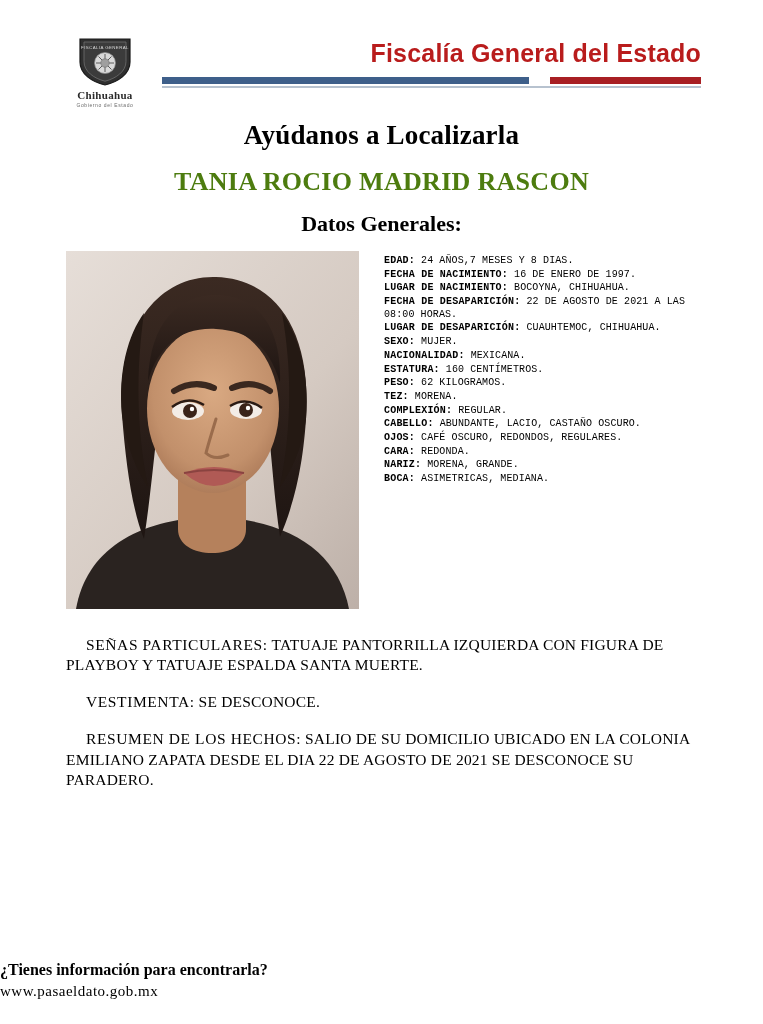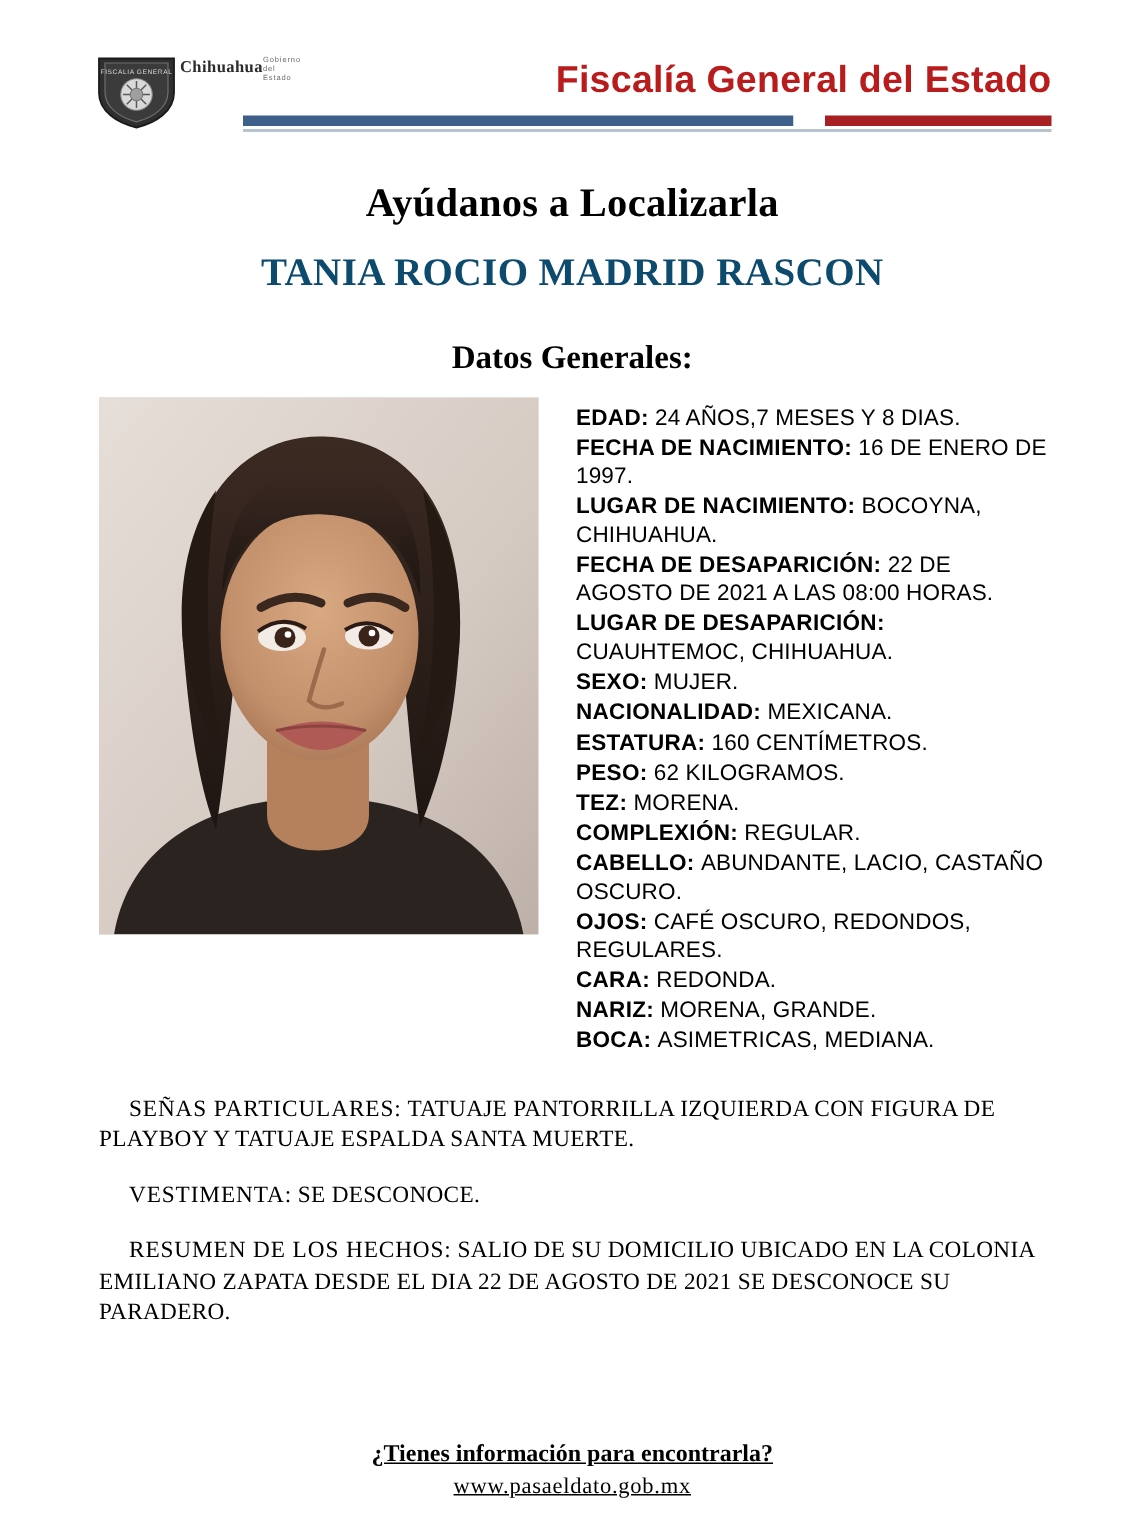--- a/index.html
+++ b/index.html
@@ -28,21 +28,22 @@
   .header {
     display: flex;
     align-items: flex-start;
     height: 86px;
     margin-top: 4px;
   }
   .crest {
     width: 86px;
     flex: 0 0 86px;
     display: flex;
-    flex-direction: row;
+    flex-direction: column;
+    align-items: center;
     padding-top: 2px;
   }
   .crest-shield {
     width: 58px;
     height: 50px;
     position: relative;
   }
   .crest-shield svg { display: block; }
   .crest-name {
     font-family: "Liberation Serif", serif;
@@ -95,30 +96,30 @@
     text-align: center;
     font-size: 27px;
     font-weight: bold;
     font-family: "Liberation Serif", serif;
     letter-spacing: .2px;
   }
   .t-name {
     text-align: center;
     font-size: 26px;
     font-weight: bold;
-    color: #0c4a6e;
+    color: #4d7c0f;
     margin-top: 16px;
     font-family: "Liberation Serif", serif;
     letter-spacing: .3px;
   }
   .t-data {
     text-align: center;
     font-size: 22px;
     font-weight: bold;
-    margin-top: 28px;
+    margin-top: 14px;
     font-family: "Liberation Serif", serif;
   }
 
   
   .body-cols {
     display: flex;
     margin-top: 14px;
     align-items: flex-start;
   }
   .photo-col {
@@ -133,23 +134,23 @@
     background: #cfc6c0;
   }
   .photo svg { display: block; }
 
   .fields-col {
     flex: 1 1 auto;
     padding-left: 22px;
     padding-top: 4px;
   }
   .field {
-    font-size: 15px;
+    font-size: 10px;
     line-height: 1.27;
-    font-family: Liberation Sans, sans-serif;
+    font-family: Liberation Mono, monospace;
     margin-bottom: 1px;
   }
   .field .lbl {
     font-weight: bold;
     font-variant: small-caps;
     letter-spacing: .2px;
   }
   .field .val {
     font-variant: small-caps;
     letter-spacing: .1px;
@@ -176,23 +177,21 @@
     font-variant: small-caps;
     letter-spacing: .2px;
   }
 
   
   .footer {
     position: absolute;
     left: 0;
     right: 0;
     bottom: 24px;
-    text-align: center;
-    font-family: "Liberation Serif", serif;
-    text-decoration: underline;
+    font-family: "Liberation Serif", serif;
   }
   .f1 {
     font-size: 16px;
     font-weight: bold;
     margin-bottom: 4px;
   }
   .f2 {
     font-size: 16px;
     font-weight: bold;
     margin-bottom: 4px;

